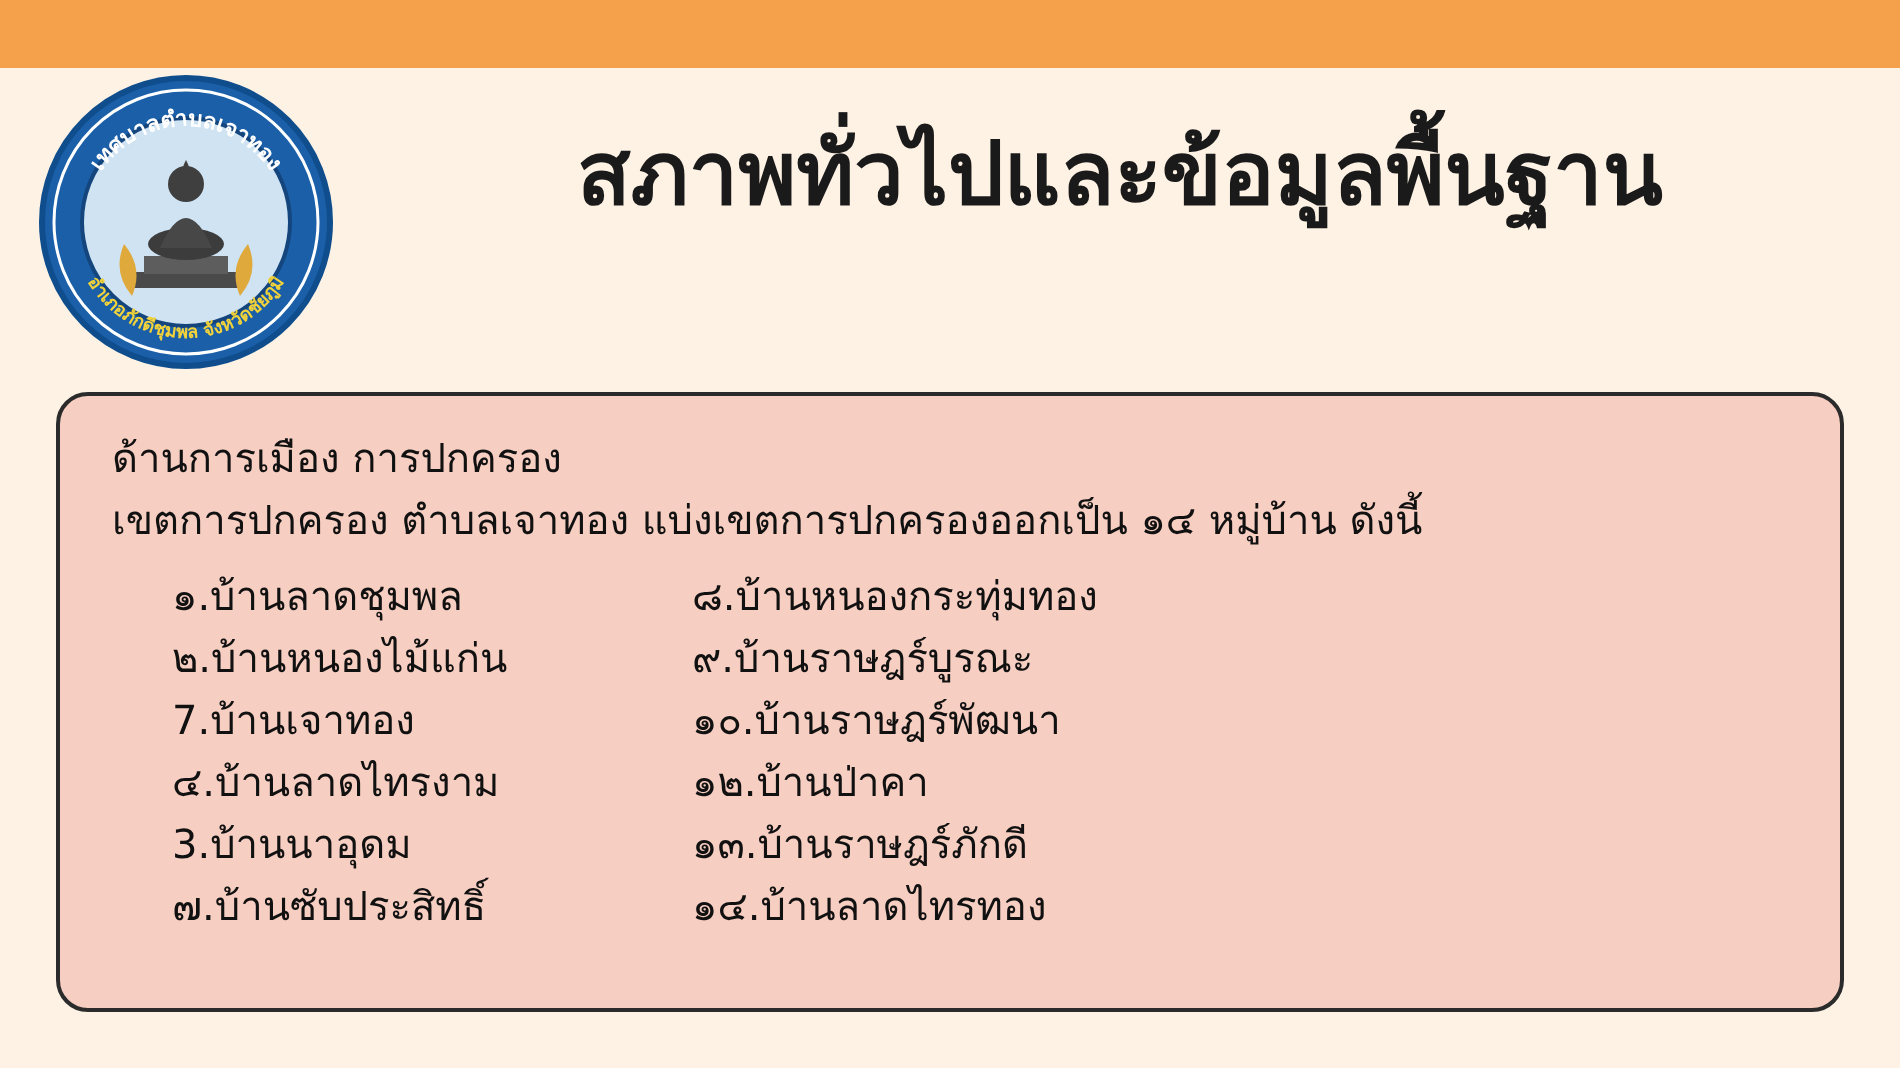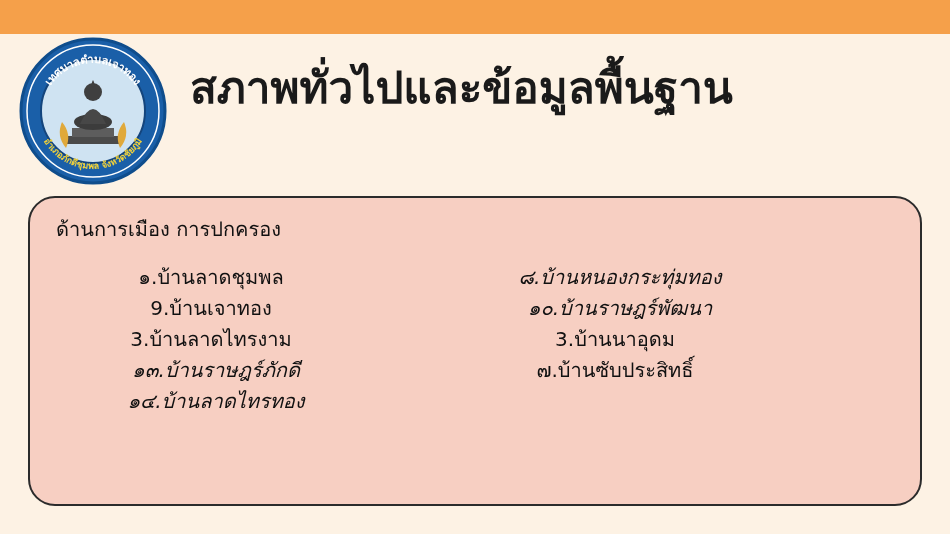--- a/index.html
+++ b/index.html
@@ -36,66 +36,65 @@
     height: 150px;
   }
   .logo svg {
     display: block;
   }
   .title {
     position: absolute;
     left: 190px;
     top: 62px;
     width: 740px;
+    text-align: center;
     font-size: 44px;
     font-weight: bold;
     color: #1a1a1a;
     letter-spacing: 0px;
     line-height: 1.2;
   }
   .content-card {
     position: absolute;
     left: 28px;
     top: 196px;
     width: 894px;
     height: 310px;
     background: #f7cfc2;
     border: 2px solid #2b2b2b;
-    border-radius: 27px;
+    border-radius: 16px;
     box-sizing: border-box;
   }
   .card-inner {
     padding: 16px 26px 0 26px;
   }
   .line {
     font-size: 20px;
     color: #111111;
     line-height: 1.55;
     white-space: nowrap;
   }
   .line.intro {
     margin-bottom: 2px;
   }
   .village-grid {
-    margin-top: 17px;
+    margin-top: 7px;
     display: grid;
     grid-template-columns: 250px auto;
     grid-auto-rows: 31px;
     padding-left: 30px;
-    text-align: center;
   }
   .village-item {
     font-size: 20px;
     color: #111111;
     white-space: nowrap;
     line-height: 31px;
   }
   .col-right {
     padding-left: 10px;
-    font-style: italic;
   }
 </style>
 </head>
 <body>
 
 <div class="slide">
 
   <div class="top-bar"></div>
 
   <div class="logo">
@@ -127,31 +126,35 @@
       </text>
       <circle cx="75" cy="75" r="72" fill="none" stroke="#0f4d8c" stroke-width="3"></circle>
     </svg>
   </div>
 
   <div class="title">สภาพทั่วไปและข้อมูลพื้นฐาน</div>
 
   <div class="content-card">
     <div class="card-inner">
       <div class="line">ด้านการเมือง การปกครอง</div>
+      <div class="line intro">เขตการปกครอง ตำบลเจาทอง แบ่งเขตการปกครองออกเป็น ๑๔ หมู่บ้าน ดังนี้</div>
 
       <div class="village-grid">
         <div class="village-item">๑.บ้านลาดชุมพล</div>
         <div class="village-item col-right">๘.บ้านหนองกระทุ่มทอง</div>
 
+        <div class="village-item">๒.บ้านหนองไม้แก่น</div>
+        <div class="village-item col-right">๙.บ้านราษฎร์บูรณะ</div>
 
-        <div class="village-item">9.บ้านเจาทอง</div>
+        <div class="village-item">7.บ้านเจาทอง</div>
         <div class="village-item col-right">๑๐.บ้านราษฎร์พัฒนา</div>
 
-        <div class="village-item">3.บ้านลาดไทรงาม</div>
+        <div class="village-item">๔.บ้านลาดไทรงาม</div>
 
+        <div class="village-item col-right">๑๒.บ้านป่าคา</div>
 
         <div class="village-item">3.บ้านนาอุดม</div>
         <div class="village-item col-right">๑๓.บ้านราษฎร์ภักดี</div>
 
         <div class="village-item">๗.บ้านซับประสิทธิ์</div>
         <div class="village-item col-right">๑๔.บ้านลาดไทรทอง</div>
       </div>
     </div>
   </div>
 

